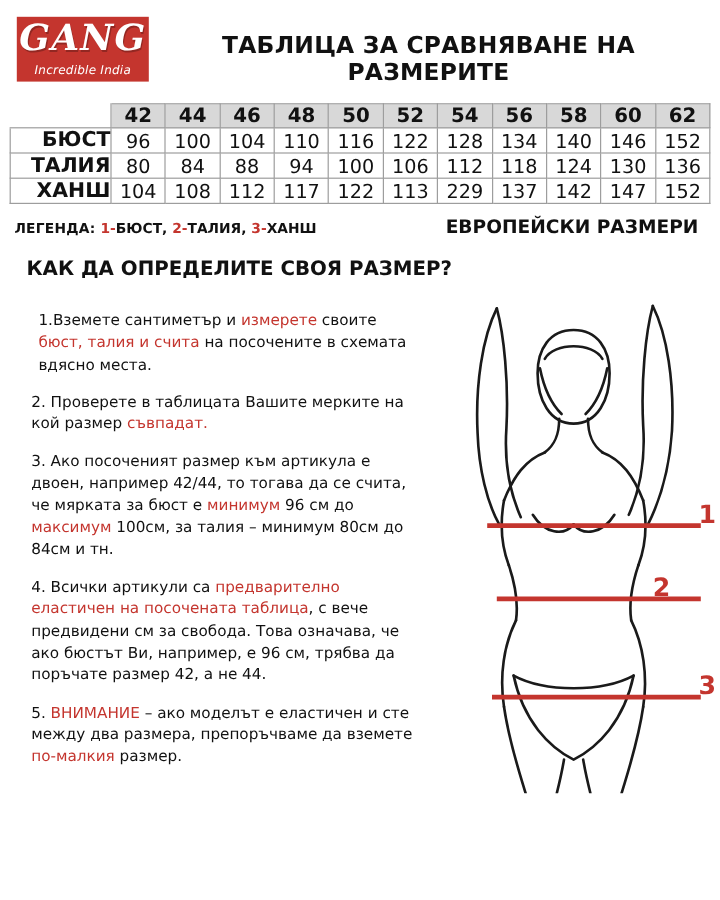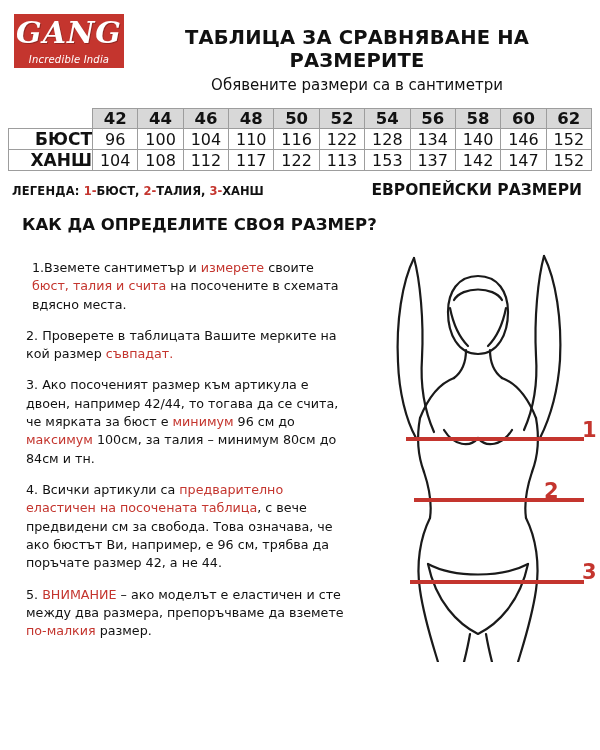--- a/index.html
+++ b/index.html
@@ -159,21 +159,20 @@
 </head>
 <body>
 
 <div class="header">
   <div class="logo">
     <div class="logo-main">GANG</div>
     <div class="logo-sub">Incredible India</div>
   </div>
   <div class="header-titles">
     <div class="title-main">ТАБЛИЦА ЗА СРАВНЯВАНЕ НА РАЗМЕРИТЕ</div>
-    <div class="title-sub">Обявените размери са в сантиметри</div>
   </div>
 </div>
 
 <div class="table-wrap">
   <table class="sizes">
     <colgroup>
         <col class="label-col">
       </colgroup>
     <thead>
       <tr id="head-row">
@@ -200,28 +199,42 @@
           <td>110</td>
           <td>116</td>
           <td>122</td>
           <td>128</td>
           <td>134</td>
           <td>140</td>
           <td>146</td>
           <td>152</td>
         </tr>
         <tr>
+          <th>ТАЛИЯ</th>
+          <td>80</td>
+          <td>84</td>
+          <td>88</td>
+          <td>94</td>
+          <td>100</td>
+          <td>106</td>
+          <td>112</td>
+          <td>118</td>
+          <td>124</td>
+          <td>130</td>
+          <td>136</td>
+        </tr>
+        <tr>
           <th>ХАНШ</th>
           <td>104</td>
           <td>108</td>
           <td>112</td>
           <td>117</td>
           <td>122</td>
           <td>113</td>
-          <td>153</td>
+          <td>229</td>
           <td>137</td>
           <td>142</td>
           <td>147</td>
           <td>152</td>
         </tr>
       </tbody>
   </table>
 </div>
 
 <div class="legend-row">

